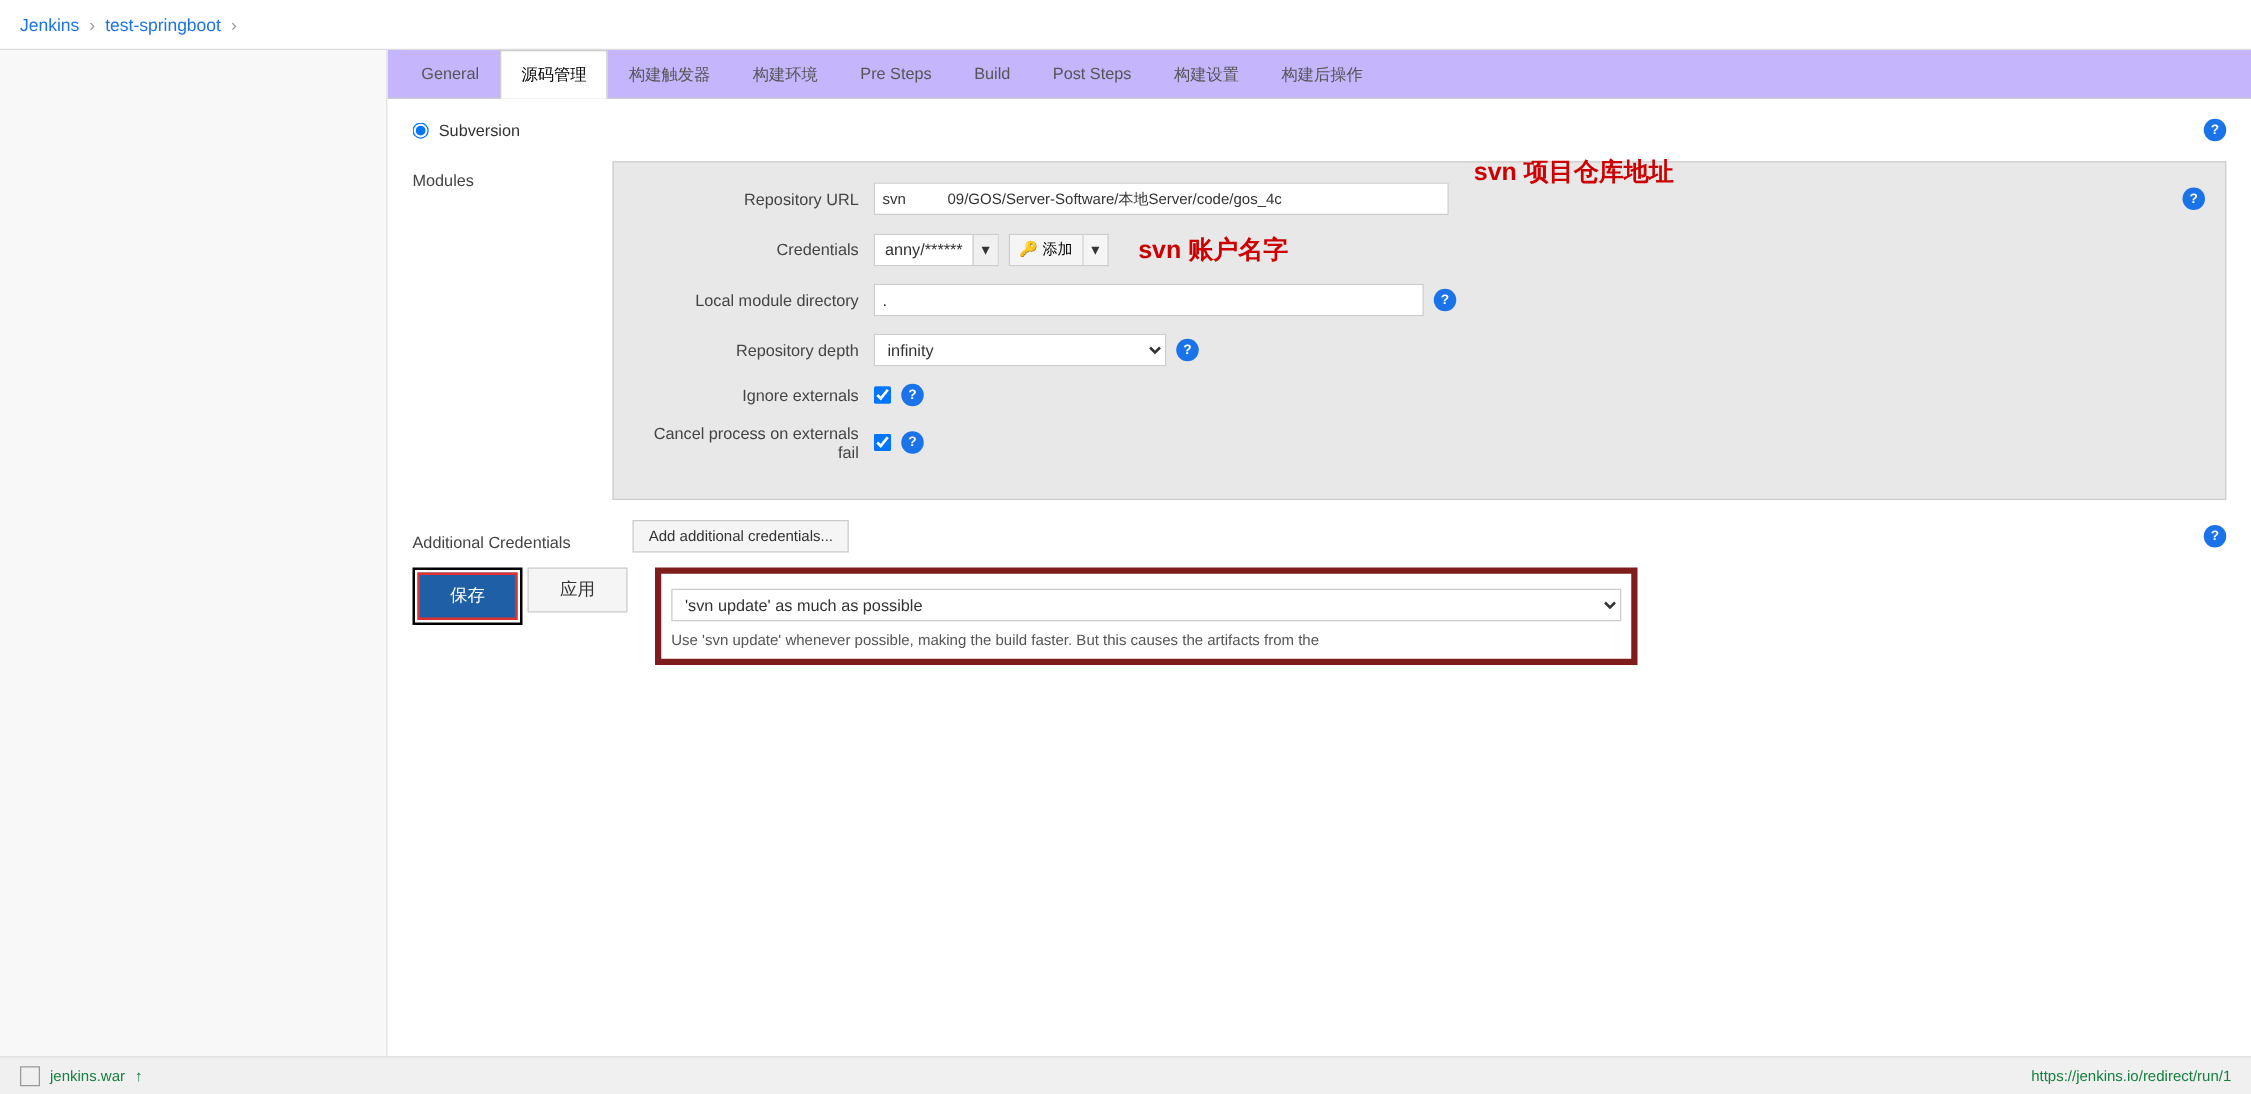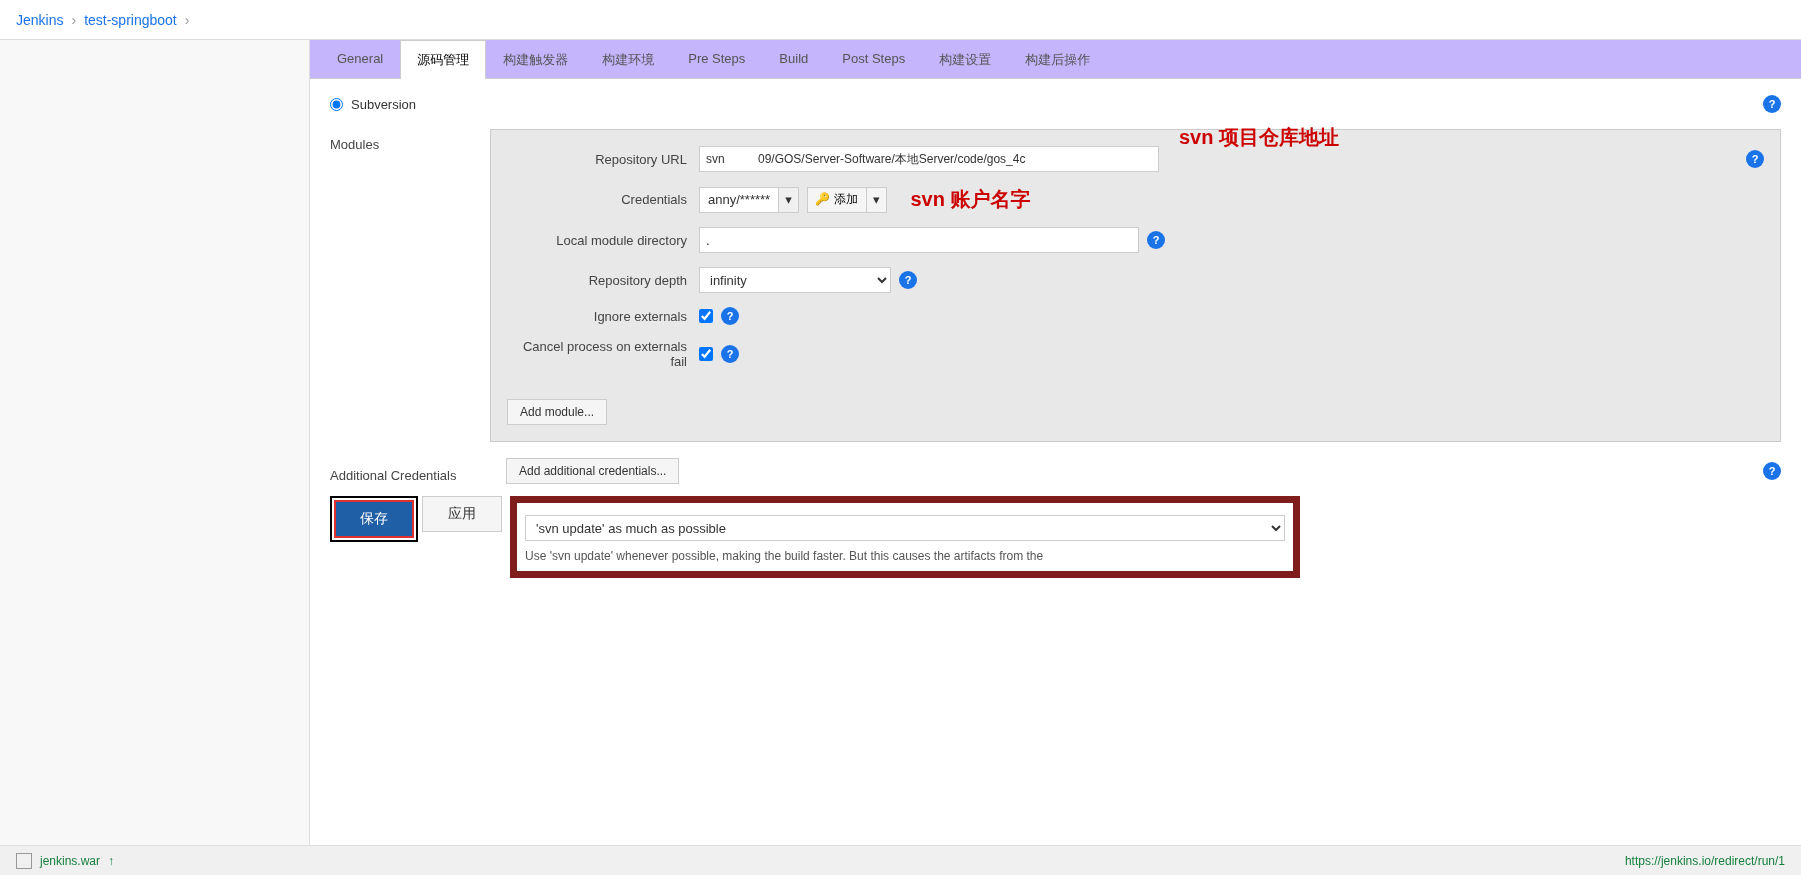--- a/index.html
+++ b/index.html
@@ -398,21 +398,21 @@
             <div class="form-row-label">Local module directory</div>
             <div class="form-row-control row-with-help">
               <input type="text" class="text-input" style="width: 440px;" value=".">
               <div class="help-icon">?</div>
             </div>
           </div>
 
           <div class="form-row">
             <div class="form-row-label">Repository depth</div>
             <div class="form-row-control row-with-help">
-              <select class="select-control" style="width:192px;">
+              <select class="select-control" style="width:234px;">
                 <option>infinity</option>
                 <option>empty</option>
                 <option>files</option>
                 <option>immediates</option>
               </select>
               <div class="help-icon">?</div>
             </div>
           </div>
 
           <div class="form-row">
@@ -424,42 +424,39 @@
           </div>
 
           <div class="form-row">
             <div class="form-row-label">Cancel process on externals fail</div>
             <div class="form-row-control row-with-help">
               <input type="checkbox" checked="" style="">
               <div class="help-icon">?</div>
             </div>
           </div>
 
-          <div class="add-module-area">
-            <button class="btn" style="margin-top: 16px;">Add module...</button>
-          </div>
 
         </div>
       </div>
 
       <div class="additional-cred-section">
         <div class="section-label">Additional Credentials</div>
         <button class="btn">Add additional credentials...</button>
         <div class="help-icon" style="margin-left: auto;">?</div>
       </div>
 
       <div style="display:flex; align-items:flex-start; gap: 0; margin-top: 8px;">
         <div style="border: 2px solid #000000; display:inline-flex; padding:2px;">
           <button class="btn-primary">保存</button>
         </div>
         <div style="margin-left: 4px;">
           <button class="btn-secondary">应用</button>
         </div>
 
-        <div style="margin-left: 8px; border: 7px solid #7f1d1d; background: #fff; padding: 4px 0; min-width: 300px;">
+        <div style="margin-left: 22px; border: 5px solid #7f1d1d; background: #fff; padding: 4px 0; min-width: 300px;">
           <div class="svn-update-row" style="padding: 4px 8px;">
             <select class="select-control" style="width: 760px;">
               <option>'svn update' as much as possible</option>
             </select>
           </div>
           <div style="padding: 4px 8px; font-size: 12px; color: #555;">Use 'svn update' whenever possible, making the build faster. But this causes the artifacts from the</div>
         </div>
       </div>
 
     </div>

